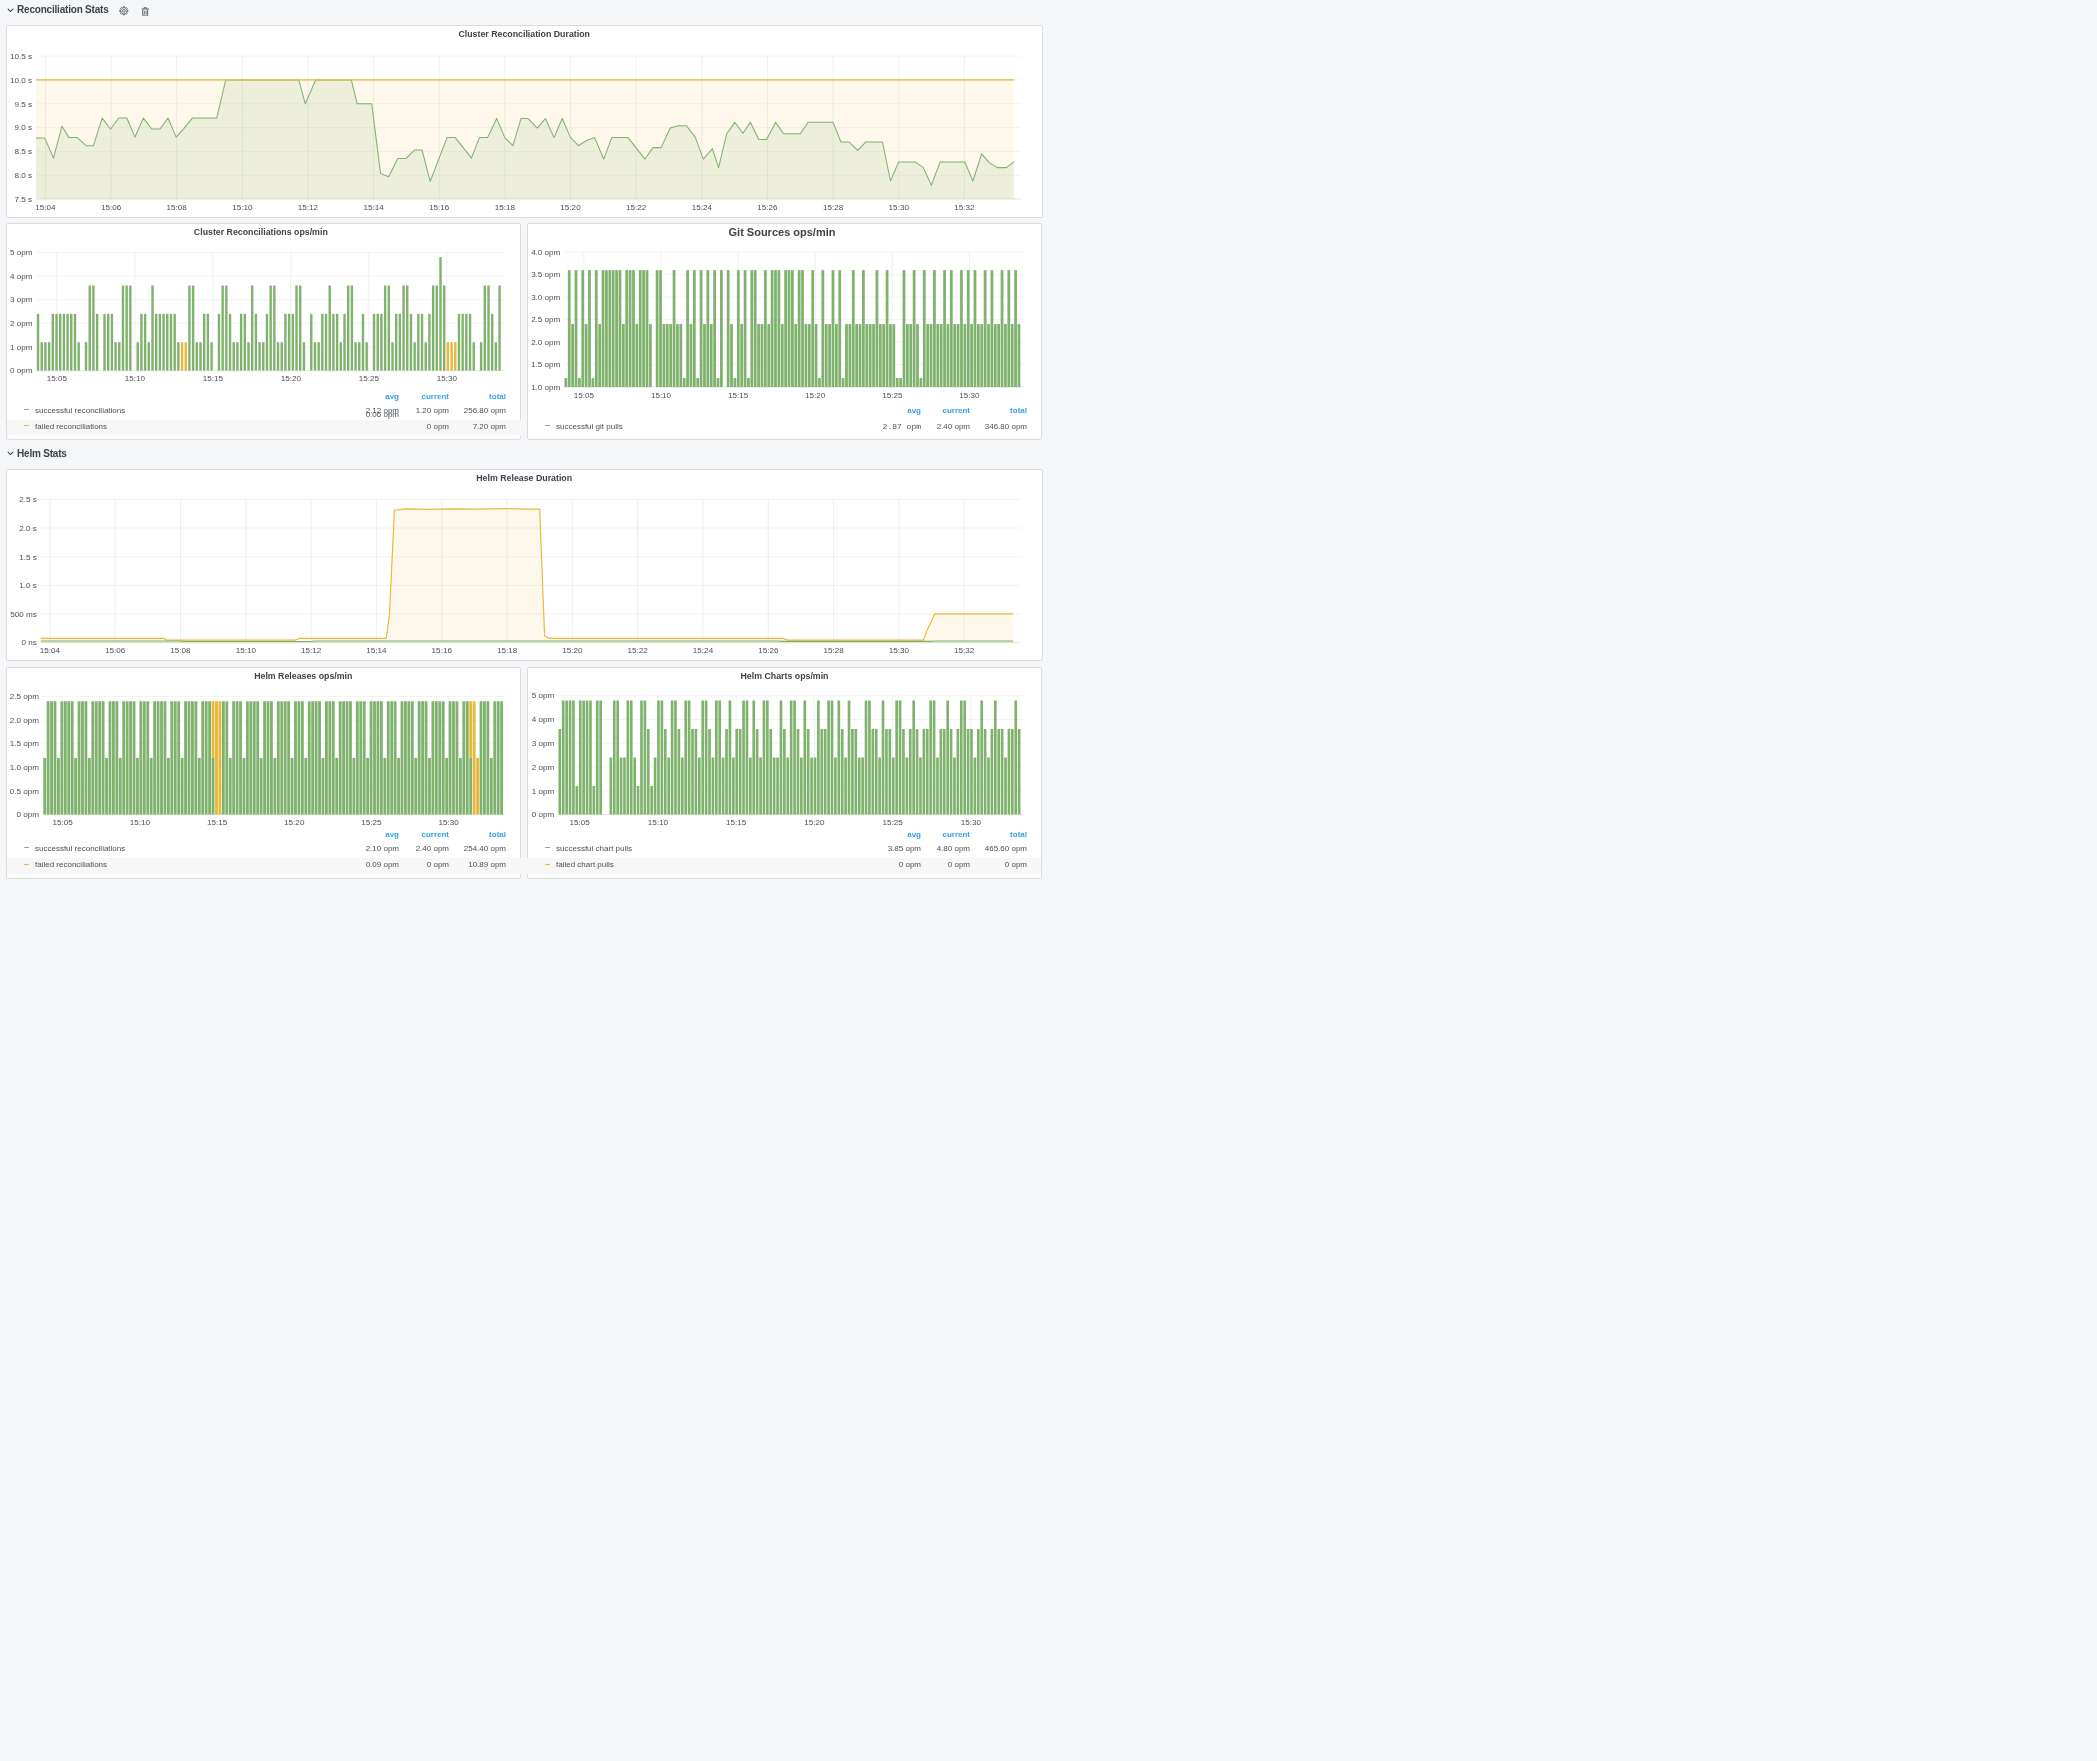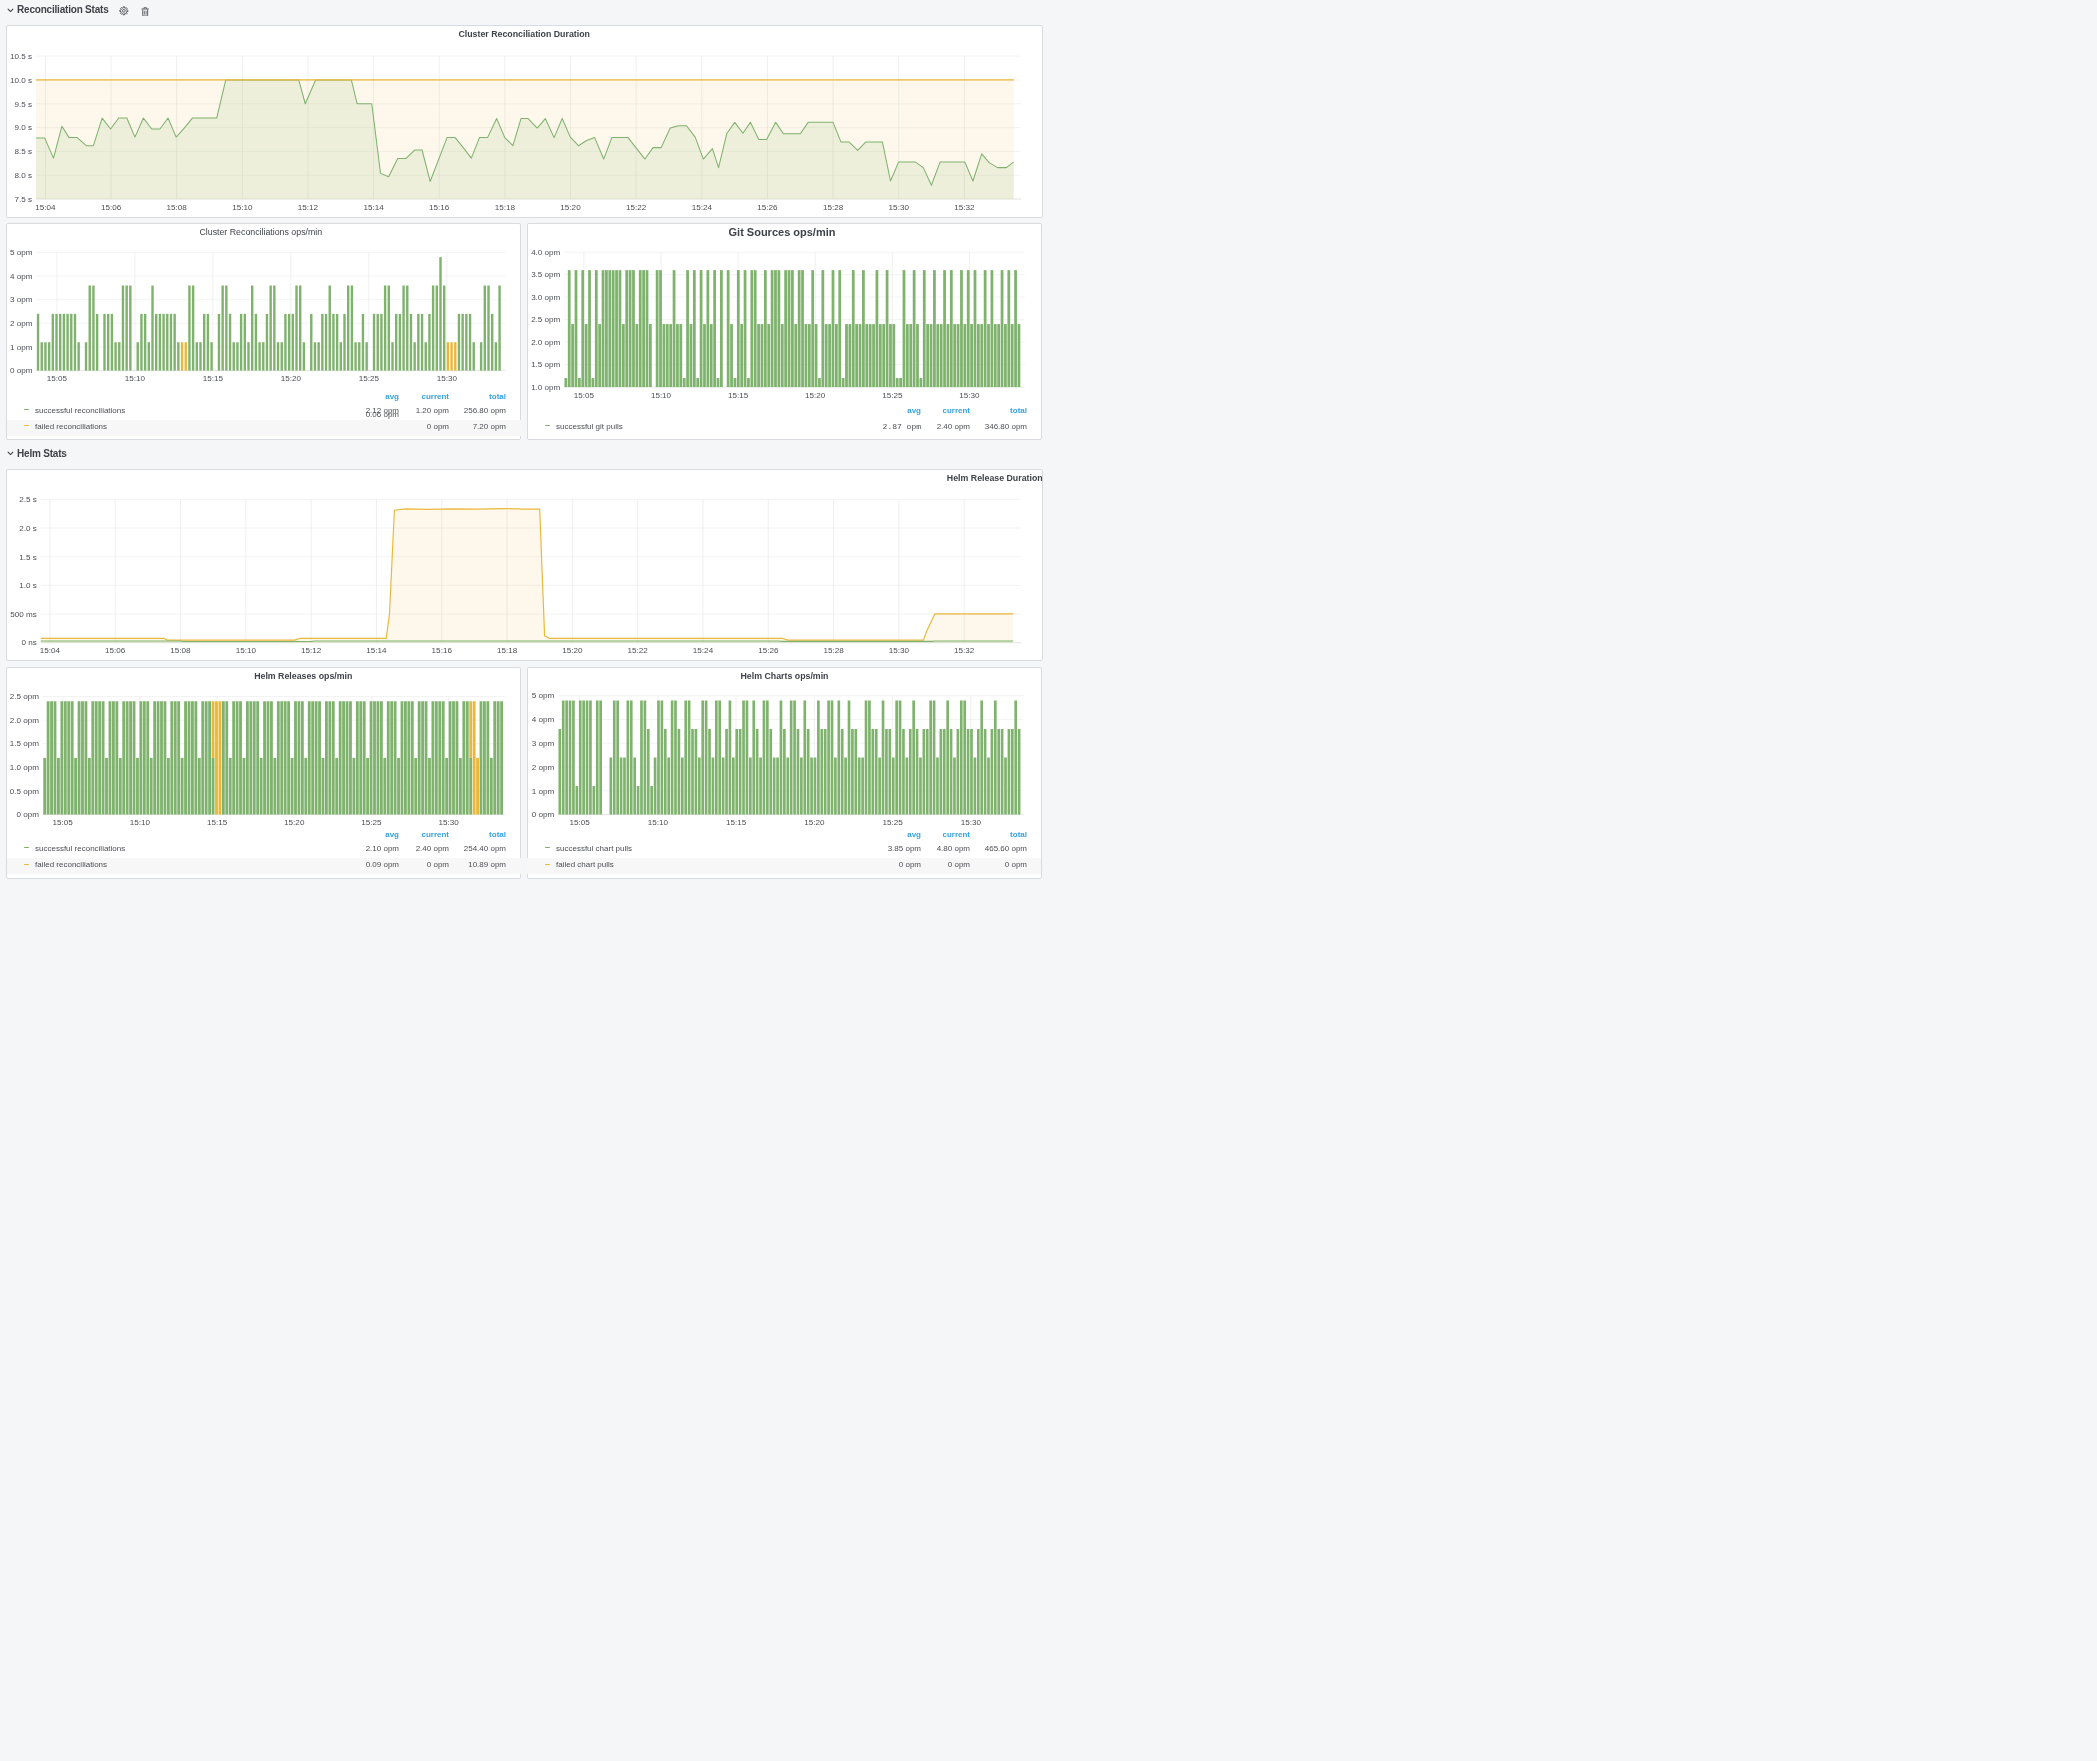--- a/index.html
+++ b/index.html
@@ -69,21 +69,21 @@
     <text x="1173.5" y="284.6" font-family="Liberation Sans, sans-serif" font-size="12.5px" fill="#4c4f54" text-anchor="middle" font-weight="normal">15:26</text>
     <text x="1274.7" y="284.6" font-family="Liberation Sans, sans-serif" font-size="12.5px" fill="#4c4f54" text-anchor="middle" font-weight="normal">15:28</text>
     <text x="1375.9" y="284.6" font-family="Liberation Sans, sans-serif" font-size="12.5px" fill="#4c4f54" text-anchor="middle" font-weight="normal">15:30</text>
     <text x="1477.0" y="284.6" font-family="Liberation Sans, sans-serif" font-size="12.5px" fill="#4c4f54" text-anchor="middle" font-weight="normal">15:32</text>
     <rect x="46.20" y="84.43" width="1507.00" height="183.68" fill="#eab839" fill-opacity="0.1"></rect>
     <path d="M 46.20 174.06 L 59.70 174.06 L 73.20 204.92 L 86.20 155.69 L 97.20 173.32 L 109.70 173.32 L 123.70 185.81 L 134.70 185.81 L 148.20 143.20 L 161.20 160.10 L 173.70 143.20 L 186.20 143.20 L 198.70 172.59 L 211.70 143.20 L 224.70 160.10 L 237.20 160.10 L 249.70 143.20 L 262.20 172.59 L 274.70 158.63 L 287.20 143.20 L 324.70 143.20 L 338.70 84.43 L 451.20 84.43 L 461.20 121.16 L 477.20 84.43 L 532.20 84.43 L 541.20 121.16 L 563.70 121.16 L 577.20 228.43 L 589.70 233.57 L 603.70 205.65 L 616.20 205.65 L 629.70 192.43 L 641.20 192.43 L 653.70 240.92 L 679.70 173.32 L 692.20 173.32 L 704.70 188.75 L 717.20 204.92 L 729.70 173.32 L 742.20 173.32 L 756.20 143.94 L 768.70 173.32 L 781.20 185.81 L 793.70 143.94 L 804.70 143.94 L 818.70 158.63 L 831.20 143.94 L 844.70 173.32 L 857.20 143.94 L 869.70 172.59 L 882.20 185.81 L 894.70 177.73 L 907.20 173.32 L 921.20 206.39 L 933.70 173.32 L 958.70 173.32 L 984.70 206.39 L 997.20 188.75 L 1009.70 188.75 L 1023.70 158.63 L 1036.20 154.96 L 1048.70 154.96 L 1062.20 172.59 L 1074.70 206.39 L 1088.70 190.22 L 1098.20 219.61 L 1110.70 167.45 L 1123.20 149.81 L 1135.70 166.71 L 1147.20 149.81 L 1160.20 176.26 L 1172.20 176.26 L 1186.20 149.81 L 1198.20 167.45 L 1224.20 167.45 L 1236.20 149.81 L 1274.70 149.81 L 1286.70 179.94 L 1299.20 179.94 L 1312.70 193.16 L 1325.20 179.94 L 1350.70 179.94 L 1363.20 240.18 L 1375.70 210.79 L 1401.20 210.79 L 1413.70 219.61 L 1426.20 246.79 L 1439.70 210.79 L 1477.70 210.79 L 1490.20 240.18 L 1503.70 198.30 L 1515.70 212.26 L 1528.20 219.61 L 1541.70 219.61 L 1553.20 210.79 L 1553.20 268.10 L 46.20 268.10 Z" fill="#7eb26d" fill-opacity="0.12" stroke="none"></path>
     <path d="M 46.20 174.06 L 59.70 174.06 L 73.20 204.92 L 86.20 155.69 L 97.20 173.32 L 109.70 173.32 L 123.70 185.81 L 134.70 185.81 L 148.20 143.20 L 161.20 160.10 L 173.70 143.20 L 186.20 143.20 L 198.70 172.59 L 211.70 143.20 L 224.70 160.10 L 237.20 160.10 L 249.70 143.20 L 262.20 172.59 L 274.70 158.63 L 287.20 143.20 L 324.70 143.20 L 338.70 84.43 L 451.20 84.43 L 461.20 121.16 L 477.20 84.43 L 532.20 84.43 L 541.20 121.16 L 563.70 121.16 L 577.20 228.43 L 589.70 233.57 L 603.70 205.65 L 616.20 205.65 L 629.70 192.43 L 641.20 192.43 L 653.70 240.92 L 679.70 173.32 L 692.20 173.32 L 704.70 188.75 L 717.20 204.92 L 729.70 173.32 L 742.20 173.32 L 756.20 143.94 L 768.70 173.32 L 781.20 185.81 L 793.70 143.94 L 804.70 143.94 L 818.70 158.63 L 831.20 143.94 L 844.70 173.32 L 857.20 143.94 L 869.70 172.59 L 882.20 185.81 L 894.70 177.73 L 907.20 173.32 L 921.20 206.39 L 933.70 173.32 L 958.70 173.32 L 984.70 206.39 L 997.20 188.75 L 1009.70 188.75 L 1023.70 158.63 L 1036.20 154.96 L 1048.70 154.96 L 1062.20 172.59 L 1074.70 206.39 L 1088.70 190.22 L 1098.20 219.61 L 1110.70 167.45 L 1123.20 149.81 L 1135.70 166.71 L 1147.20 149.81 L 1160.20 176.26 L 1172.20 176.26 L 1186.20 149.81 L 1198.20 167.45 L 1224.20 167.45 L 1236.20 149.81 L 1274.70 149.81 L 1286.70 179.94 L 1299.20 179.94 L 1312.70 193.16 L 1325.20 179.94 L 1350.70 179.94 L 1363.20 240.18 L 1375.70 210.79 L 1401.20 210.79 L 1413.70 219.61 L 1426.20 246.79 L 1439.70 210.79 L 1477.70 210.79 L 1490.20 240.18 L 1503.70 198.30 L 1515.70 212.26 L 1528.20 219.61 L 1541.70 219.61 L 1553.20 210.79" fill="none" stroke="#7eb26d" stroke-width="1.6" stroke-linejoin="round"></path>
     <line x1="46.20" y1="84.43" x2="1553.20" y2="84.43" stroke="#eab839" stroke-width="1.8" stroke-linecap="butt"></line>
   </svg>
 <div style="position:absolute;left:5.8px;top:223px;width:515px;height:217px;background:#fff;border:0.6px solid #d8dce1;border-radius:1.9px;box-sizing:border-box"></div>
-<div style="position:absolute;left:5.8px;top:227px;width:510px;text-align:center;font-family:'Liberation Sans',sans-serif;font-size:8.8px;font-weight:normal;color:#3f4248;line-height:11.7px">Cluster Reconciliations ops/min</div>
+<div style="position:absolute;left:5.8px;top:227px;width:510px;text-align:center;font-family:'Liberation Sans',sans-serif;font-size:8.8px;font-weight:bold;color:#3f4248;line-height:11.7px">Cluster Reconciliations ops/min</div>
 <svg style="position:absolute;left:5.8px;top:223px" width="515" height="217" viewBox="0 0 794.5 335">
     <line x1="46.70" y1="227.85" x2="770.20" y2="227.85" stroke="#ececec" stroke-width="1" stroke-linecap="butt"></line>
     <line x1="46.70" y1="191.36" x2="770.20" y2="191.36" stroke="#ececec" stroke-width="1" stroke-linecap="butt"></line>
     <line x1="46.70" y1="154.87" x2="770.20" y2="154.87" stroke="#ececec" stroke-width="1" stroke-linecap="butt"></line>
     <line x1="46.70" y1="118.38" x2="770.20" y2="118.38" stroke="#ececec" stroke-width="1" stroke-linecap="butt"></line>
     <line x1="46.70" y1="81.89" x2="770.20" y2="81.89" stroke="#ececec" stroke-width="1" stroke-linecap="butt"></line>
     <line x1="46.70" y1="45.40" x2="770.20" y2="45.40" stroke="#ececec" stroke-width="1" stroke-linecap="butt"></line>
     <line x1="78.35" y1="45.40" x2="78.35" y2="227.85" stroke="#e7e7e7" stroke-width="1" stroke-linecap="butt"></line>
     <line x1="198.72" y1="45.40" x2="198.72" y2="227.85" stroke="#e7e7e7" stroke-width="1" stroke-linecap="butt"></line>
     <line x1="319.09" y1="45.40" x2="319.09" y2="227.85" stroke="#e7e7e7" stroke-width="1" stroke-linecap="butt"></line>
@@ -407,21 +407,21 @@
 <div style="position:absolute;left:545px;top:425px;width:5.2px;height:1.4px;border-radius:0.6px;background:#7eb26d"></div>
 <div style="position:absolute;left:556px;top:422px;font-family:'Liberation Sans',sans-serif;font-size:8px;color:#4c4f54;font-weight:normal;white-space:nowrap">successful git pulls</div>
 <div style="position:absolute;right:128px;top:422px;font-family:Liberation Mono, monospace;font-size:8px;color:#4c4f54;font-weight:normal;white-space:nowrap">2.87 opm</div>
 <div style="position:absolute;right:79px;top:422px;font-family:'Liberation Sans',sans-serif;font-size:8px;color:#4c4f54;font-weight:normal;white-space:nowrap">2.40 opm</div>
 <div style="position:absolute;right:22px;top:422px;font-family:'Liberation Sans',sans-serif;font-size:8px;color:#4c4f54;font-weight:normal;white-space:nowrap">346.80 opm</div>
 <svg style="position:absolute;left:5.8px;top:449px" width="9" height="9" viewBox="0 0 14 14">
 <polyline points="3.2,4.8 7,8.6 10.8,4.8" fill="none" stroke="#3f4248" stroke-width="1.6" stroke-linecap="round" stroke-linejoin="round"></polyline>
   </svg>
 <div style="position:absolute;left:17px;top:448px;font-family:'Liberation Sans',sans-serif;font-size:10px;font-weight:bold;letter-spacing:-0.2px;color:#3f4248">Helm Stats</div>
 <div style="position:absolute;left:5.7px;top:469px;width:1037px;height:192px;background:#fff;border:0.6px solid #d8dce1;border-radius:1.9px;box-sizing:border-box"></div>
-<div style="position:absolute;left:5.7px;top:473px;width:1037px;text-align:right;font-family:'Liberation Sans',sans-serif;font-size:8.8px;font-weight:bold;color:#3f4248;line-height:11.7px">Helm Release Duration</div>
+<div style="position:absolute;left:5.7px;top:473px;width:1037px;text-align:center;font-family:'Liberation Sans',sans-serif;font-size:8.8px;font-weight:bold;color:#3f4248;line-height:11.7px">Helm Release Duration</div>
 <svg style="position:absolute;left:5.7px;top:469px" width="1037" height="192" viewBox="0 0 1598.2 295.29999999999995">
     <line x1="53.60" y1="267.45" x2="1564.20" y2="267.45" stroke="#ececec" stroke-width="1" stroke-linecap="butt"></line>
     <line x1="53.60" y1="223.27" x2="1564.20" y2="223.27" stroke="#ececec" stroke-width="1" stroke-linecap="butt"></line>
     <line x1="53.60" y1="179.09" x2="1564.20" y2="179.09" stroke="#ececec" stroke-width="1" stroke-linecap="butt"></line>
     <line x1="53.60" y1="134.91" x2="1564.20" y2="134.91" stroke="#ececec" stroke-width="1" stroke-linecap="butt"></line>
     <line x1="53.60" y1="90.73" x2="1564.20" y2="90.73" stroke="#ececec" stroke-width="1" stroke-linecap="butt"></line>
     <line x1="53.60" y1="46.55" x2="1564.20" y2="46.55" stroke="#ececec" stroke-width="1" stroke-linecap="butt"></line>
     <line x1="67.65" y1="46.55" x2="67.65" y2="267.45" stroke="#e7e7e7" stroke-width="1" stroke-linecap="butt"></line>
     <line x1="168.30" y1="46.55" x2="168.30" y2="267.45" stroke="#e7e7e7" stroke-width="1" stroke-linecap="butt"></line>
     <line x1="268.95" y1="46.55" x2="268.95" y2="267.45" stroke="#e7e7e7" stroke-width="1" stroke-linecap="butt"></line>

